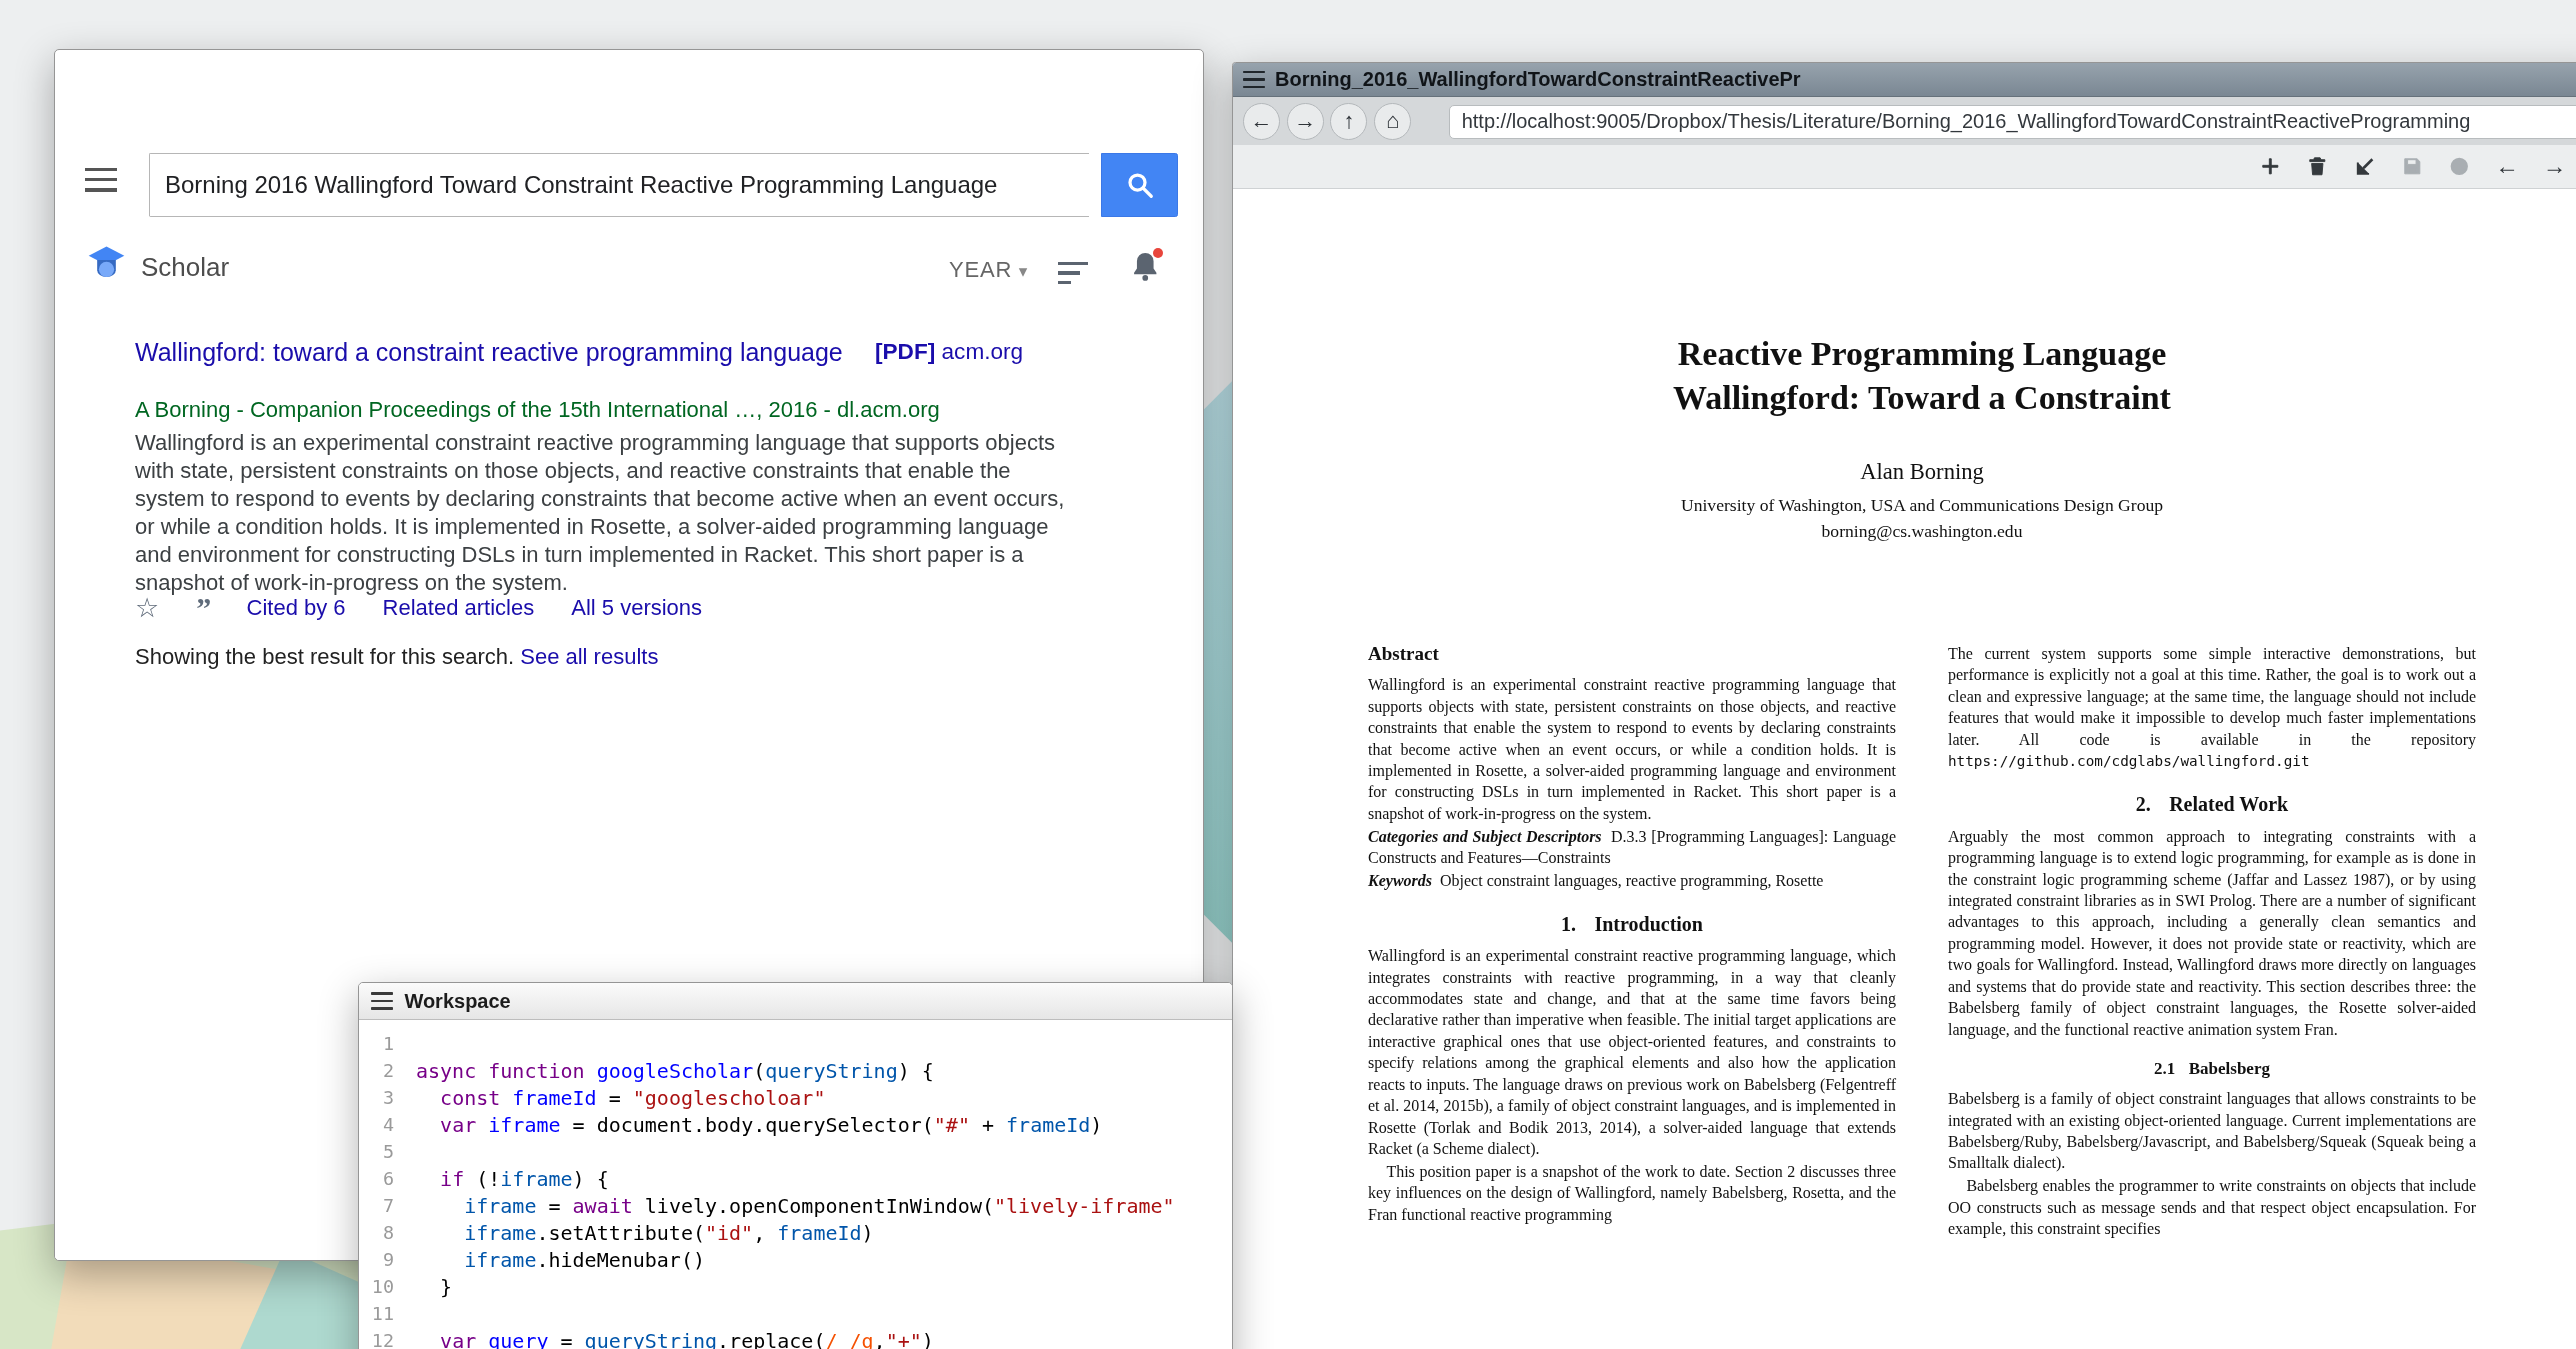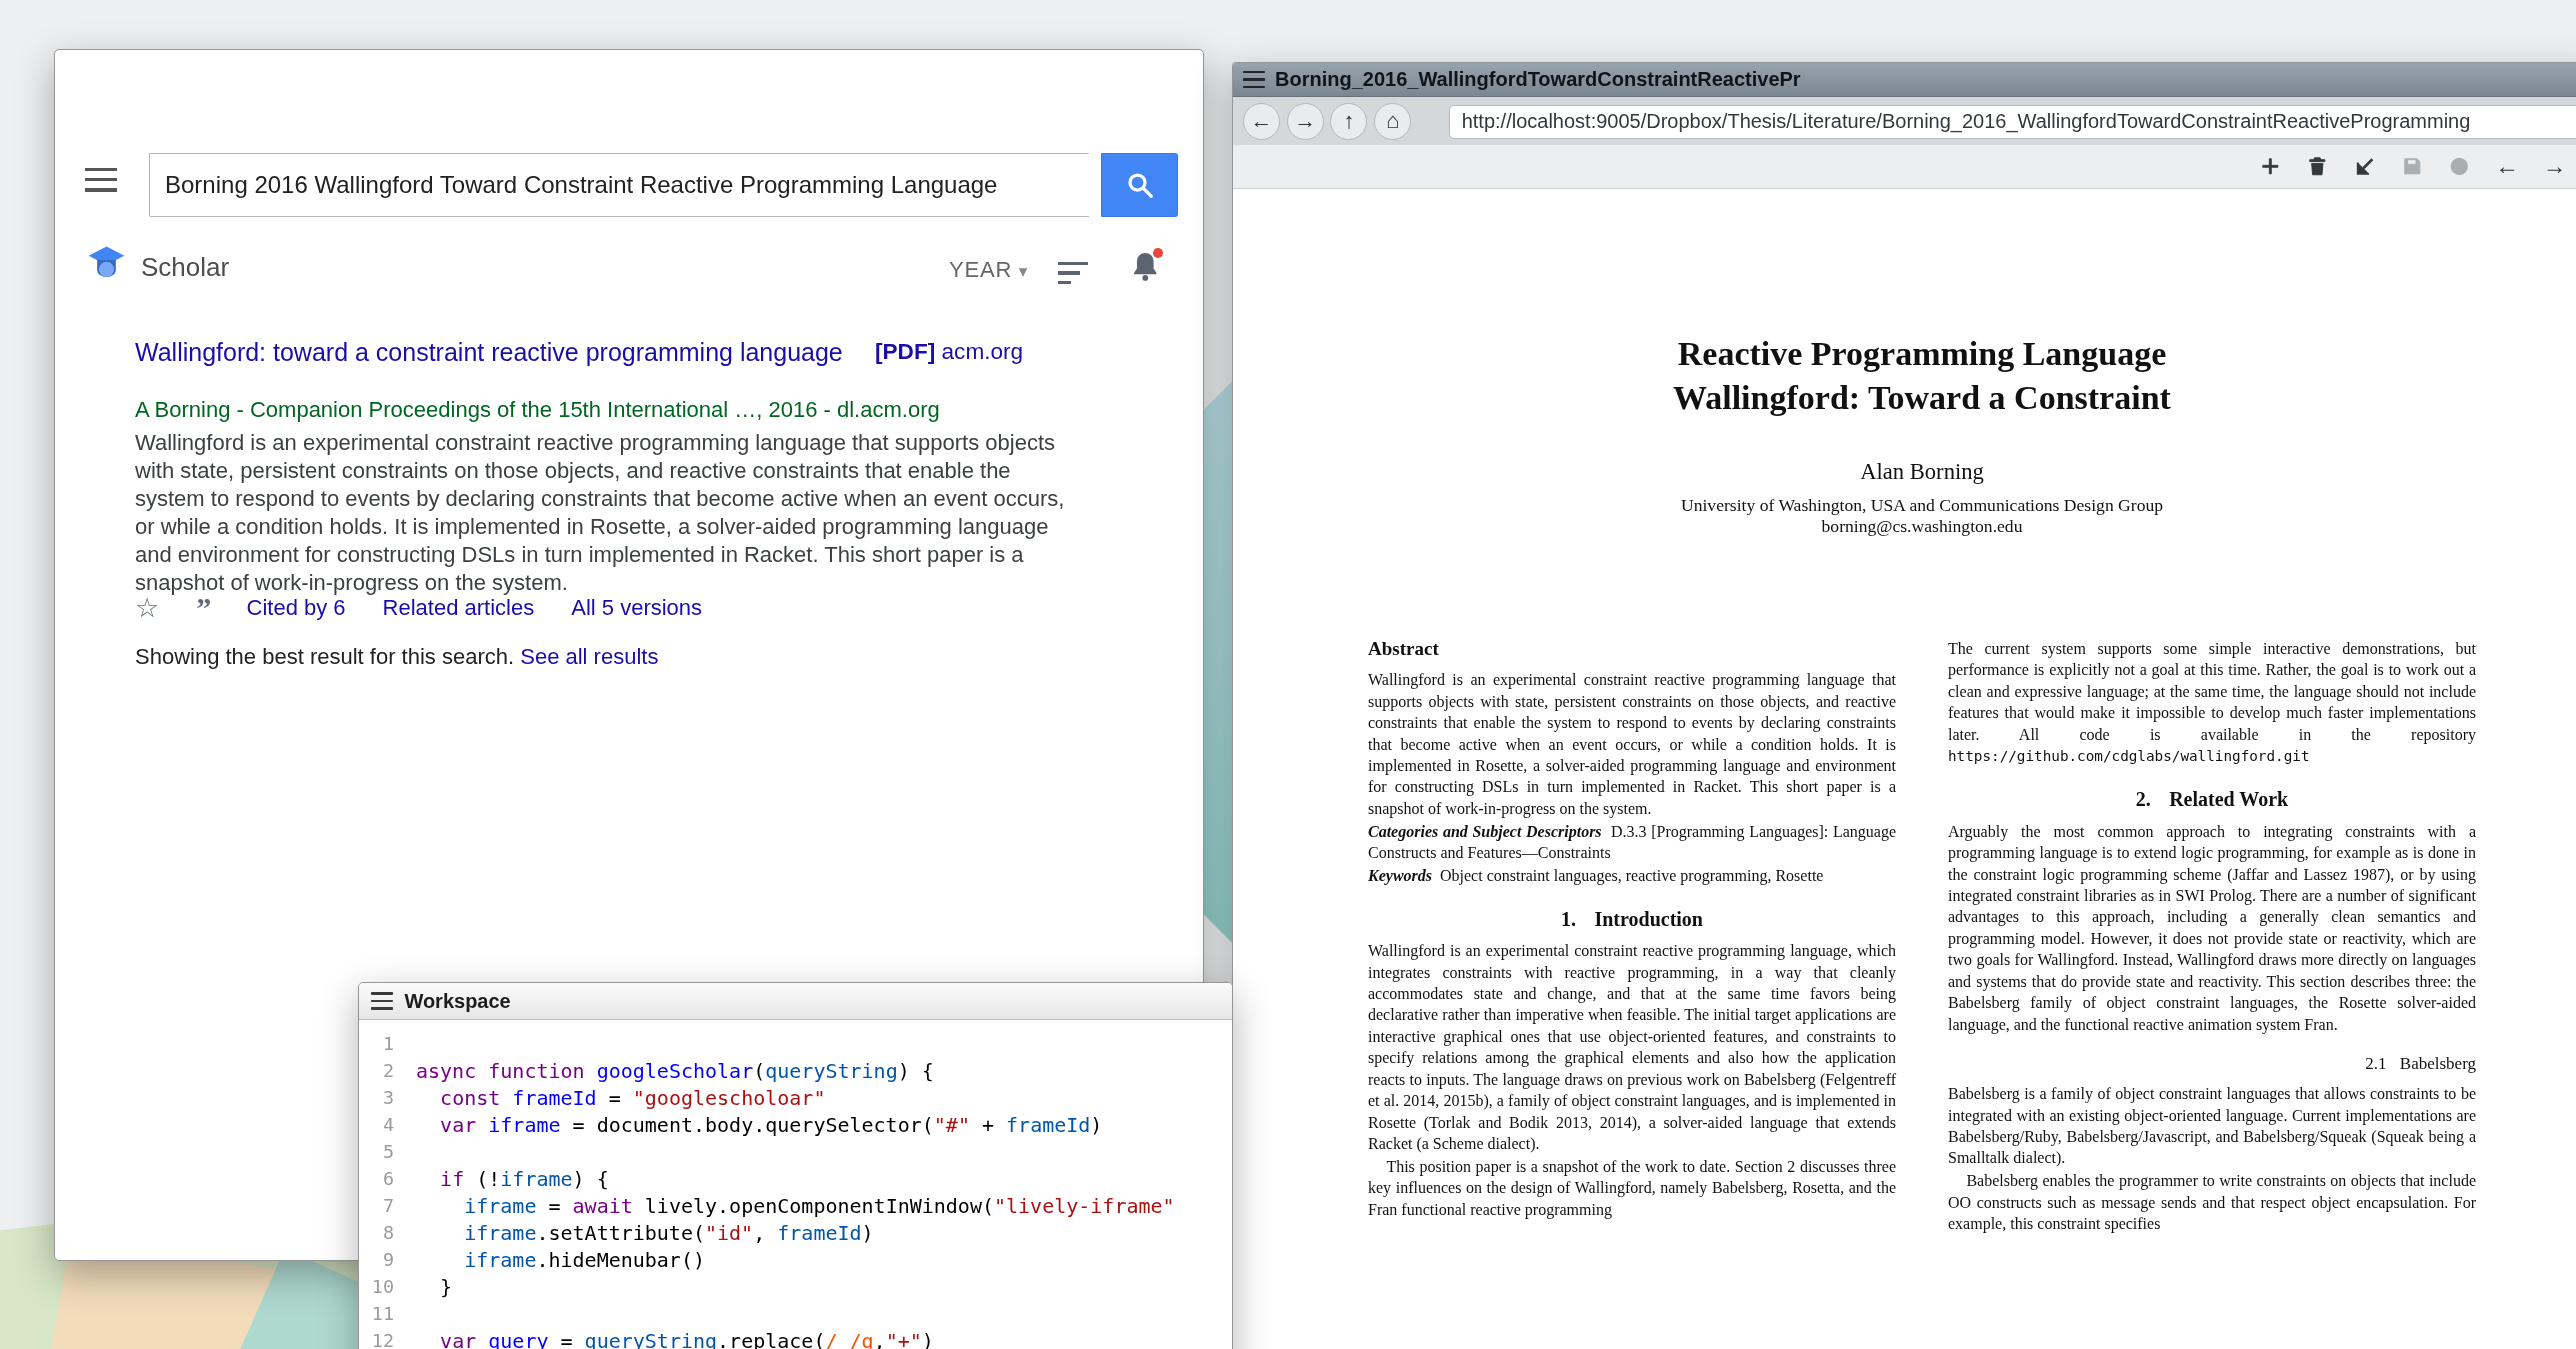--- a/index.html
+++ b/index.html
@@ -91,28 +91,28 @@
   .abtn svg{width:22.6px;height:22.6px}
   .abtn.dark svg{fill:#34393d;stroke:#34393d}
   .abtn.dim svg{fill:#a9aeb2;stroke:#a9aeb2}
   .abtn.glyph{font-size:23.5px;color:#2e3338;font-weight:bold}
   .pdf-content{position:absolute;left:0;top:126px;right:0;bottom:0;background:#fff;overflow:hidden}
 
   .paper{width:1108px;margin:0 auto;padding-top:143px;font-family:var(--serif);color:#111}
   .p-title{text-align:center;font-size:34px;line-height:44px;font-weight:bold}
   .p-author{text-align:center;font-size:22.6px;margin-top:39px}
   .p-affil{text-align:center;font-size:17.6px;margin-top:10px}
-  .p-email{text-align:center;font-size:17.6px;}
+  .p-email{text-align:center;font-size:17.6px;margin-top:5px}
   .cols{display:flex;gap:52px;margin-top:101px}
   .col{width:528px;font-size:16px;line-height:21.4px;text-align:justify}
   .col .pp{margin-top:0}
   .col .pp + .pp{margin-top:1.7px}
   .h1s{font-size:20px;font-weight:bold;margin:22px 0 10px 0;text-align:center}
   .h1s .num{margin-right:18.4px}
-  .h2s{font-size:17px;font-weight:normal;margin:18.4px 0 8.4px 0;text-align:right}
+  .h2s{font-size:17px;font-weight:bold;margin:18.4px 0 8.4px 0;text-align:center}
   .h2s .num{margin-right:13.4px}
   .habs{font-size:19px;font-weight:bold;margin-bottom:10px;text-align:left}
   .lead{font-weight:bold;font-style:italic}
   .meta{margin-top:13.4px}
   .ind{text-indent:18.4px}
   .mono{font-family:var(--mono);font-size:14.3px}
 
   
   #ws-win{left:358px;top:982px;width:875px;height:536px;z-index:30}
   #ws-win .titlebar{height:37px}

